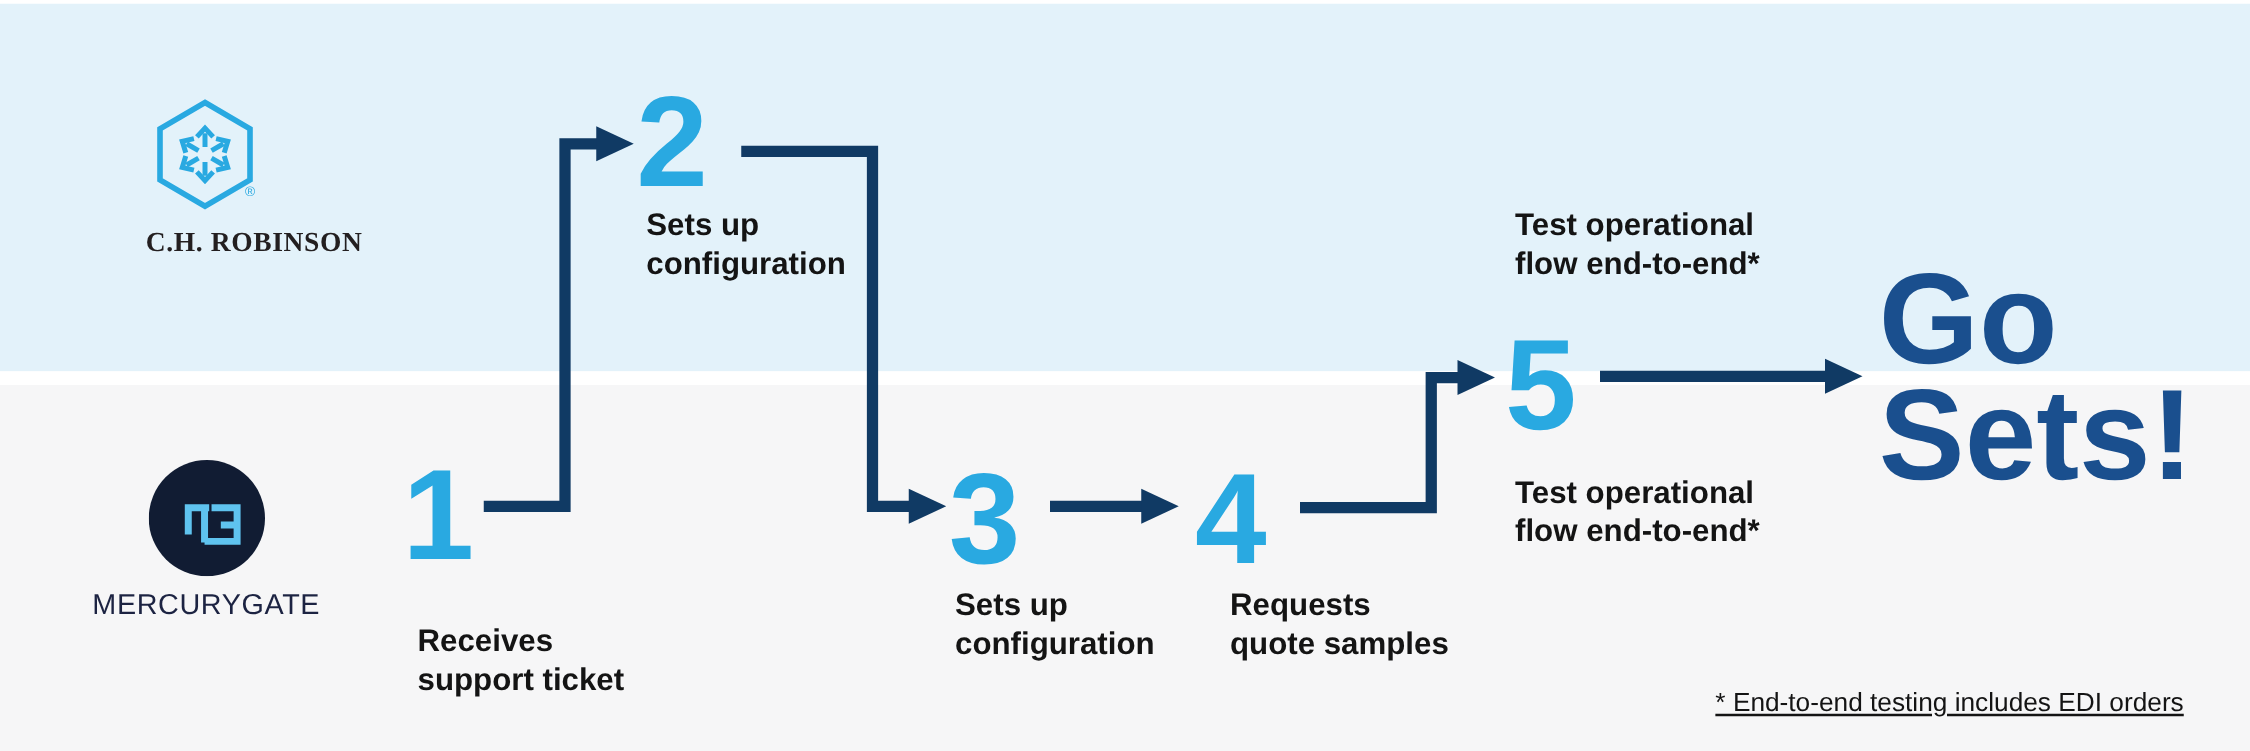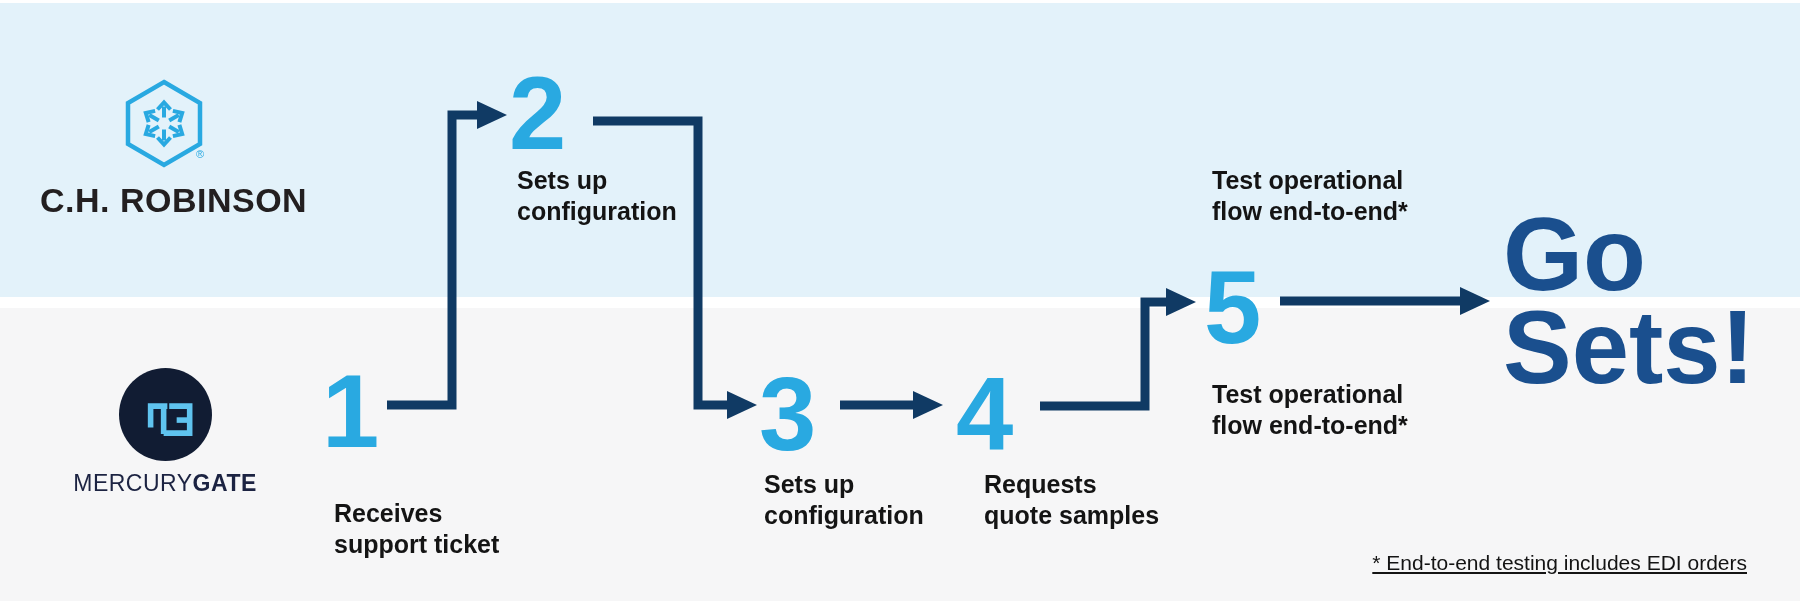--- a/index.html
+++ b/index.html
@@ -49,35 +49,35 @@
 
   #arrow-layer{position:absolute;left:0;top:0;width:1800px;height:601px;z-index:2;}
   .conn{stroke:var(--arrow,#103A64);stroke-width:9;fill:none;}
   .head{fill:var(--arrow,#103A64);stroke:none;}
 
   
   #chr-logo{position:absolute;left:125px;top:79px;z-index:3;}
   .chr-stroke{stroke:var(--chr-blue,#29A9E1);fill:none;}
   #chr-reg{position:absolute;left:196px;top:148px;z-index:3;font-size:11px;color:var(--chr-blue,#29A9E1);}
   #chr-wordmark{
-    position:absolute;left:40px;top:183px;width:250px;text-align:left;z-index:3;
-    font-weight:bold;font-size:34px;letter-spacing:.5px;line-height:1;
-    color:var(--chr-wordmark,#231F20);white-space:nowrap;
+    position:absolute;left:40px;top:183px;width:250px;text-align:right;z-index:3;
+    font-weight:bold;font-size:22px;letter-spacing:.5px;line-height:1;
+    color:var(--chr-wordmark,#231F20);white-space:nowrap;font-family:Liberation Serif, serif;
   }
 
   
   #mg-logo{position:absolute;left:119px;top:368px;z-index:3;}
   .mg-stroke{stroke:var(--mg-monogram,#5FC3EF);fill:none;stroke-width:6;}
   #mg-wordmark{
     position:absolute;left:40px;top:472px;width:250px;text-align:center;z-index:3;
     font-size:23px;line-height:1;color:var(--mg-wordmark,#1C2342);
     letter-spacing:.5px;white-space:nowrap;
   }
   #mg-wordmark .light{font-weight:400;}
-  #mg-wordmark .bold{font-weight:700;}
+  #mg-wordmark .bold{font-weight:400;}
 </style>
 </head>
 <body>
 
 <div id="stage">
 
   <div class="bg-top"></div>
   <div class="bg-topline"></div>
   <div class="bg-divider"></div>
   <div class="bg-bottom"></div>

